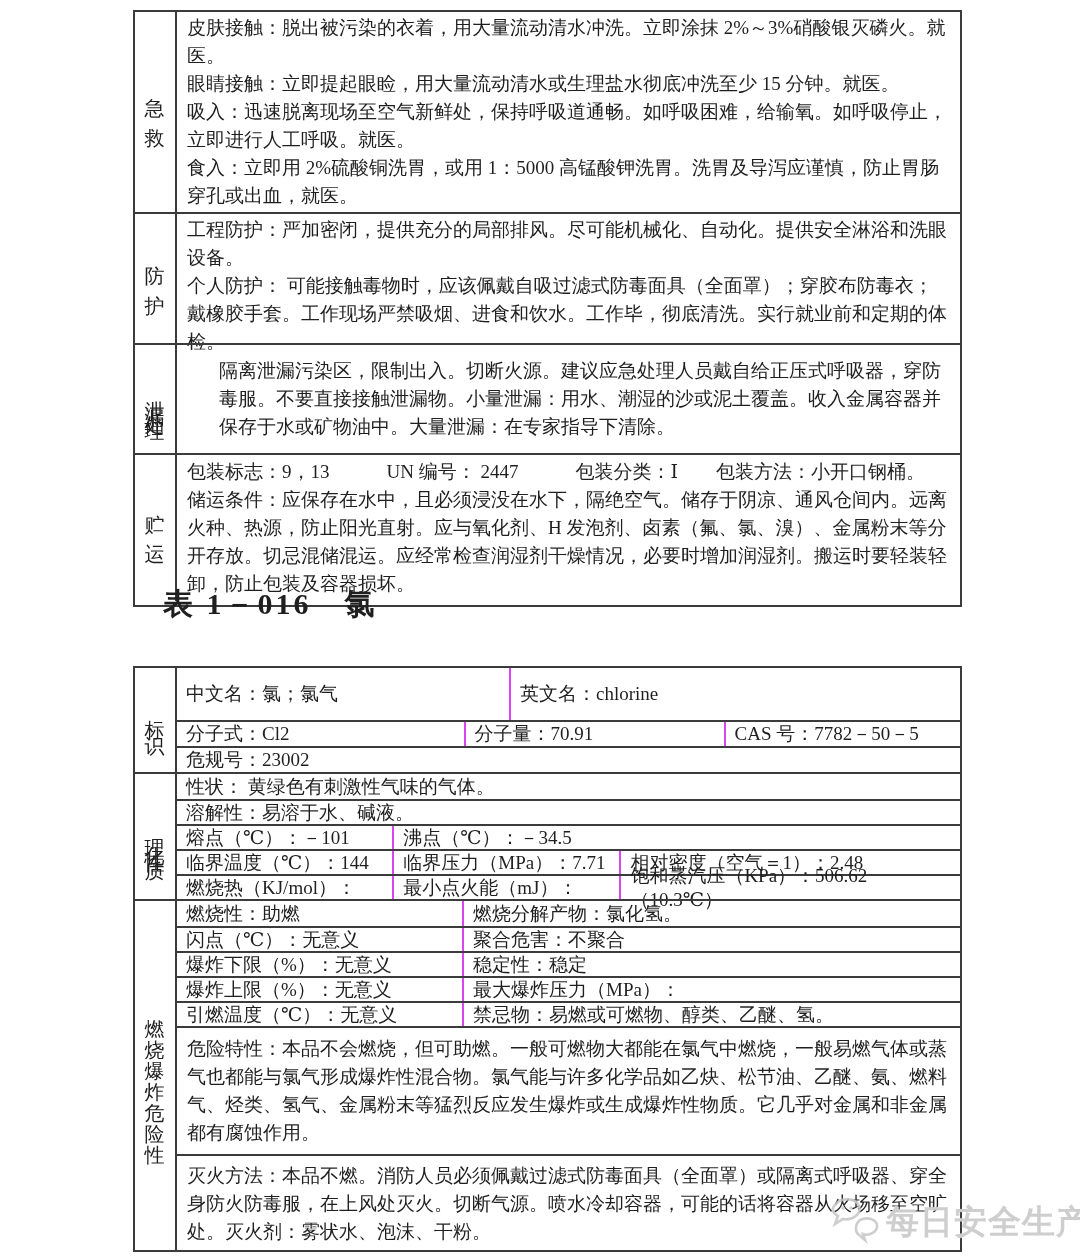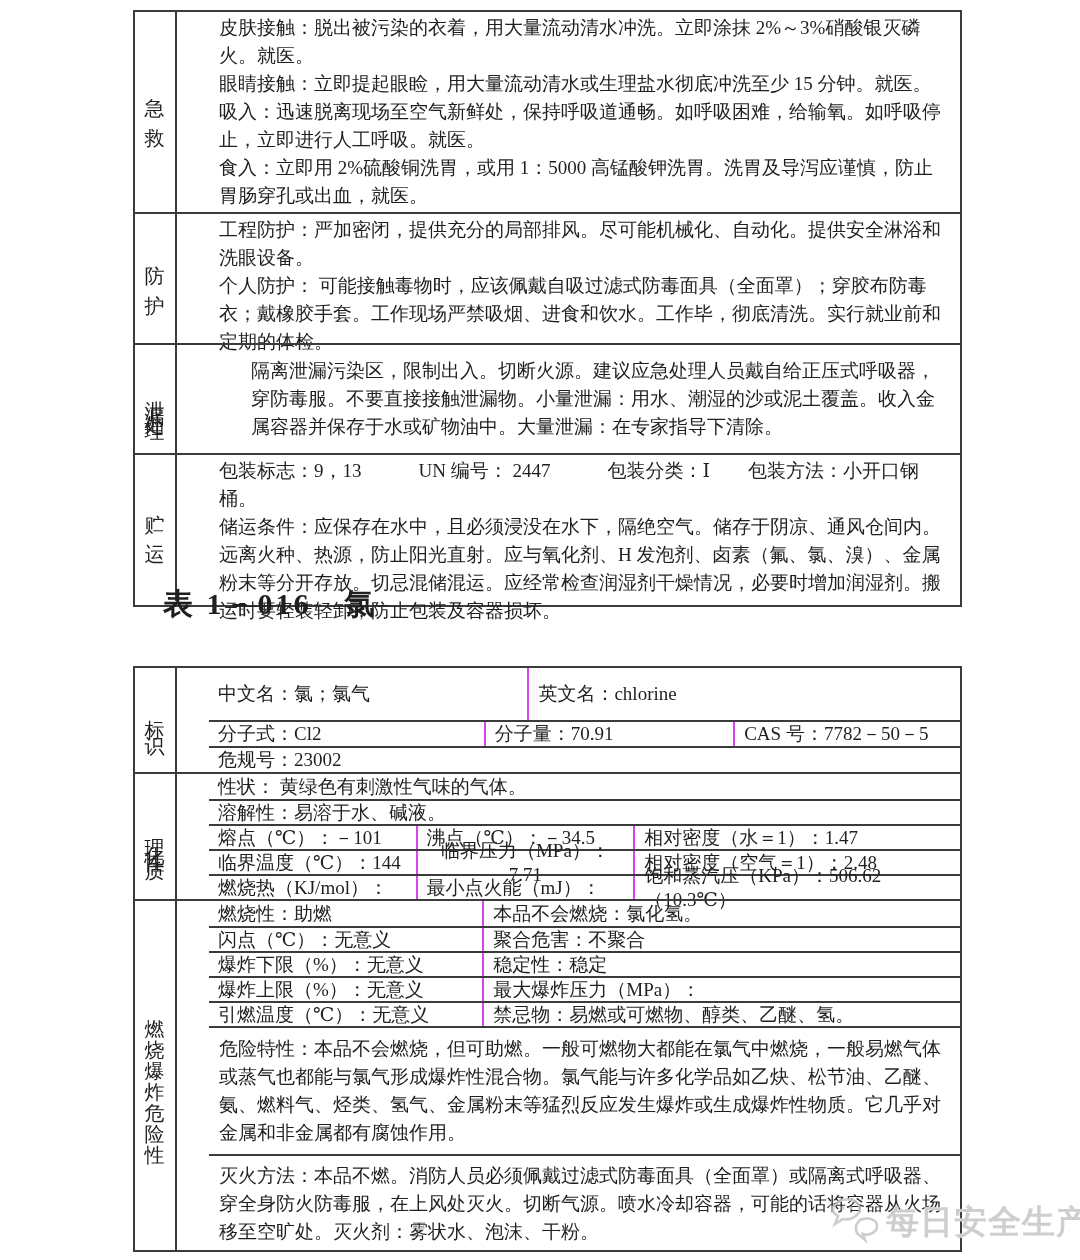--- a/index.html
+++ b/index.html
@@ -37,21 +37,21 @@
   .vlabel {
     writing-mode: vertical-rl;
     text-orientation: upright;
     line-height: 1;
   }
   .ls-wide   { letter-spacing: 30px; }
   .ls-mid    { letter-spacing: 16px; }
   .ls-tight  { letter-spacing: 7px;  }
   .ls-fire   { letter-spacing: 21px; }
 
-  .content-col { flex: 1 1 auto; display: flex; flex-direction: column; min-width: 0; padding-left: 32px; }
+  .content-col { flex: 1 1 auto; display: flex; flex-direction: column; min-width: 0; }
 
   .content-cell {
     flex: 1 1 auto;
     display: flex; align-items: center;
     padding: 2px 10px;
     box-sizing: border-box;
     font-size: 19px; line-height: 28px;
     white-space: pre-line;
     min-width: 0;
   }
@@ -193,21 +193,20 @@
     <div class="content-col">
       <div class="t-row h25">
         <div class="t-cell grow">性状： 黄绿色有刺激性气味的气体。</div>
       </div>
       <div class="t-row h25">
         <div class="t-cell grow">溶解性：易溶于水、碱液。</div>
       </div>
       <div class="t-row h25">
         <div class="t-cell w-p1">熔点（℃）：－101</div>
         <div class="t-cell w-p2">沸点（℃）：－34.5</div>
-        <div class="t-cell grow">相对密度（水＝1）：1.47</div>
       </div>
       <div class="t-row h25">
         <div class="t-cell w-p1">临界温度（℃）：144</div>
         <div class="t-cell w-p2">临界压力（MPa）：7.71</div>
         <div class="t-cell grow">相对密度（空气＝1）：2.48</div>
       </div>
       <div class="t-row h25">
         <div class="t-cell w-p1">燃烧热（KJ/mol）：</div>
         <div class="t-cell w-p2">最小点火能（mJ）：</div>
         <div class="t-cell grow">饱和蒸汽压（KPa）：506.62（10.3℃）</div>
@@ -215,21 +214,21 @@
     </div>
   </div>
 
   <div class="section">
     <div class="label-cell">
       <span class="vlabel ls-fire">燃烧爆炸危险性</span>
     </div>
     <div class="content-col">
       <div class="t-row h25">
         <div class="t-cell w-f1">燃烧性：助燃</div>
-        <div class="t-cell grow">本品不会燃烧：氯化氢。</div>
+        <div class="t-cell grow">燃烧分解产物：氯化氢。</div>
       </div>
       <div class="t-row h25">
         <div class="t-cell w-f1">闪点（℃）：无意义</div>
         <div class="t-cell grow">聚合危害：不聚合</div>
       </div>
       <div class="t-row h25">
         <div class="t-cell w-f1">爆炸下限（%）：无意义</div>
         <div class="t-cell grow">稳定性：稳定</div>
       </div>
       <div class="t-row h25">

